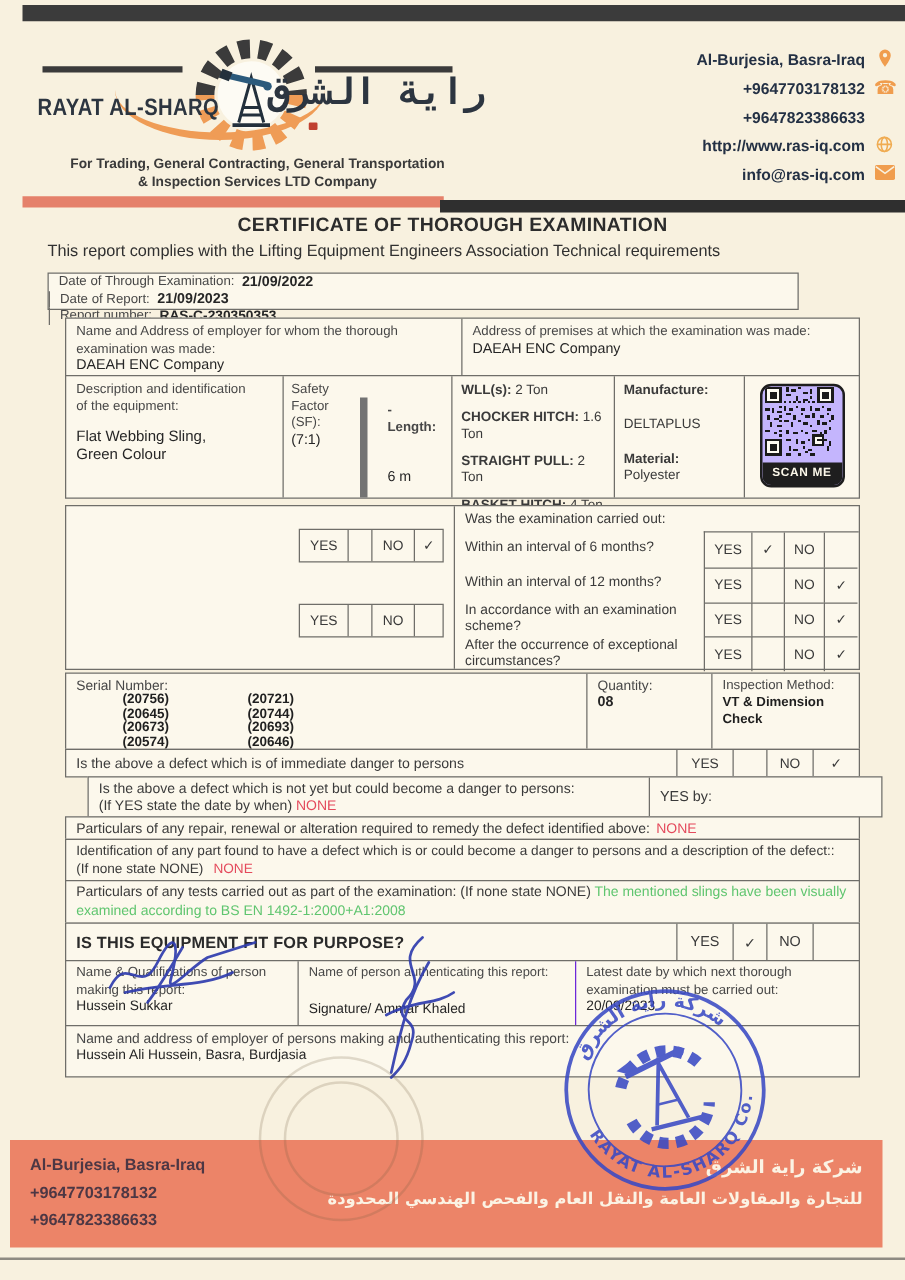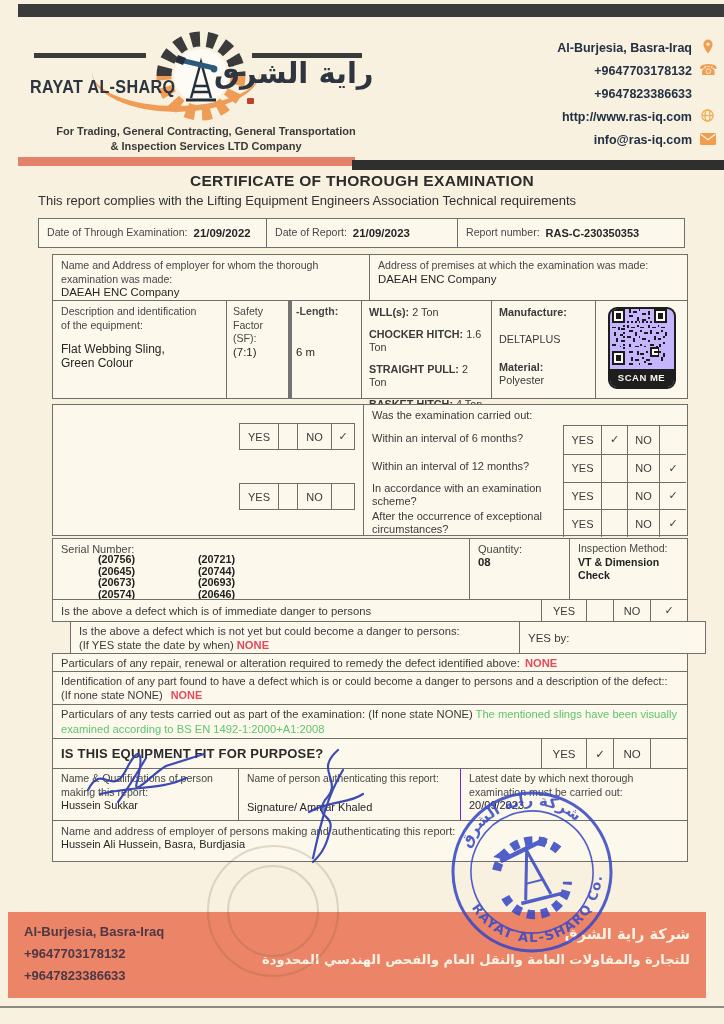--- a/index.html
+++ b/index.html
@@ -1,21 +1,21 @@
 <!DOCTYPE html>
 <html><head>
 <meta charset="utf-8">
 <style>
   html,body{margin:0;padding:0;background:#e9e4d6;}
   .page{position:relative;width:724px;height:1024px;background:#f8f1df;font-family:"Liberation Sans",sans-serif;color:#3a3a3a;overflow:hidden;}
   .abs{position:absolute;}
   .ar{font-family:"DejaVu Sans",sans-serif;}
   .chk{font-family:"DejaVu Sans",sans-serif;}
   .b{font-weight:700;}
-  .red{color:#e44a5c;font-weight:700;text-align:center;}
+  .red{color:#e44a5c;font-weight:400;text-align:center;}
   .green{color:#5fc56f;}
   .box{border:1px solid #6f6e69;background:#fcf8ec;box-sizing:border-box;}
   .lb{font-size:10.6px;color:#474747;line-height:1.28;}
   .val{font-size:11.4px;color:#262626;}
   
   .topbar{left:18px;top:4px;width:706px;height:13px;background:#3b3b3b;}
   .wing{background:#3b3b3b;height:5px;}
   .swoosh{width:168px;height:34px;border-bottom:6px solid #ef9c56;border-radius:0 0 50% 50%/0 0 100% 100%;}
   .name-en{font-size:19px;font-weight:700;color:#2c3540;letter-spacing:.4px;transform:scaleX(.85);transform-origin:left center;white-space:nowrap;}
   .name-ar{font-size:29px;font-weight:700;color:#2c3540;white-space:nowrap;}
@@ -69,21 +69,21 @@
       <path d="M52,58 H66 M50,64 H68"></path>
       <path d="M44,72 H74" stroke-width="3"></path>
     </g>
     <path d="M38,32 L72,40" stroke="#2b5a7c" stroke-width="5" fill="none"></path>
     <path d="M36,27 l8,3 -3,7 -8,-3 z" fill="#23303c"></path>
     <circle cx="72" cy="41" r="3.4" fill="#2b5a7c"></circle>
   </svg>
   <div class="abs" style="left:247px;top:98px;width:7px;height:6px;background:#c04030;border-radius:1px;"></div>
 
   <div class="abs name-en" style="left:30px;top:76px;">RAYAT AL-SHARQ</div>
-  <div class="abs name-ar ar" style="left:214px;top:56px;">راية الشرق</div>
+  <div class="abs name-ar ar" style="left:214px;top:56px;font-family:Liberation Mono, monospace;">راية الشرق</div>
 
   <div class="abs tagline" style="left:16px;top:124px;">For Trading, General Contracting, General Transportation</div>
   <div class="abs tagline" style="left:16px;top:139px;">&amp; Inspection Services LTD Company</div>
 
   <div class="abs contact">
     <div class="crow">
       <span class="ctext">Al-Burjesia, Basra-Iraq</span>
       <span class="cicon"><svg width="14" height="15" viewBox="0 0 24 26">
             <path fill="#f09d4e" d="M12 1a8 8 0 0 0-8 8c0 6 8 16 8 16s8-10 8-16a8 8 0 0 0-8-8zm0 11a3 3 0 1 1 0-6 3 3 0 0 1 0 6z"></path>
           </svg></span>
@@ -114,21 +114,21 @@
           </svg></span>
     </div>
   </div>
 
   <div class="abs div-salmon"></div>
   <div class="abs div-black"></div>
 
   <div class="abs title">CERTIFICATE OF THOROUGH EXAMINATION</div>
   <div class="abs subtitle">This report complies with the Lifting Equipment Engineers Association Technical requirements</div>
 
-  <div class="abs box" style="left:38px;top:218px;width:647px;height:30px;display:flex;">
+  <div class="abs box" style="left:38px;top:218px;width:601px;height:30px;display:flex;flex-direction:column;">
     <div style="width:227px;display:flex;align-items:center;padding:0 8px;gap:6px;box-sizing:border-box;">
       <span class="lb">Date of Through Examination:</span>
       <span class="val" style="font-weight:600;">21/09/2022</span>
     </div>
     <div style="width:191px;display:flex;align-items:center;padding:0 8px;gap:6px;border-left:1px solid #6f6e69;box-sizing:border-box;">
       <span class="lb">Date of Report:</span>
       <span class="val" style="font-weight:600;">21/09/2023</span>
     </div>
     <div style="flex:1;display:flex;align-items:center;padding:0 8px;gap:6px;border-left:1px solid #6f6e69;box-sizing:border-box;">
       <span class="lb">Report number:</span>
@@ -149,21 +149,21 @@
 
   <div class="abs box" style="left:52px;top:300px;width:636px;height:99px;display:flex;">
     <div style="width:173px;padding:4px 8px;box-sizing:border-box;">
       <div class="lb" style="width:140px;">Description and identification of the equipment:</div>
       <div class="val" style="margin-top:10px;font-size:12px;width:140px;">Flat Webbing Sling, Green Colour</div>
     </div>
     <div style="width:62px;padding:4px 6px;border-left:1px solid #6f6e69;box-sizing:border-box;">
       <div class="lb">Safety Factor (SF):</div>
       <div class="val" style="">(7:1)</div>
     </div>
-    <div style="width:73px;padding:4px 4px;border-left:4px solid #737373;box-sizing:border-box;">
+    <div style="width:73px;padding:4px 16px;border-left:6px solid #737373;box-sizing:border-box;margin-top:17px;">
       <div class="lb b">-Length:</div>
       <div class="val" style="margin-top:27px;">6 m</div>
     </div>
     <div style="width:130px;padding:5px 7px;border-left:1px solid #6f6e69;box-sizing:border-box;font-size:10.8px;line-height:1.2;">
       <div style="margin-bottom:9px;"><span class="b">WLL(s):</span> <span>2 Ton</span></div>
       <div style="margin-bottom:9px;"><span class="b">CHOCKER HITCH:</span> <span>1.6 Ton</span></div>
       <div style="margin-bottom:9px;"><span class="b">STRAIGHT PULL:</span> <span>2 Ton</span></div>
       <div><span class="b">BASKET HITCH:</span> <span>4 Ton</span></div>
     </div>
     <div style="width:104px;padding:5px 7px;border-left:1px solid #6f6e69;box-sizing:border-box;font-size:10.8px;line-height:1.25;">

